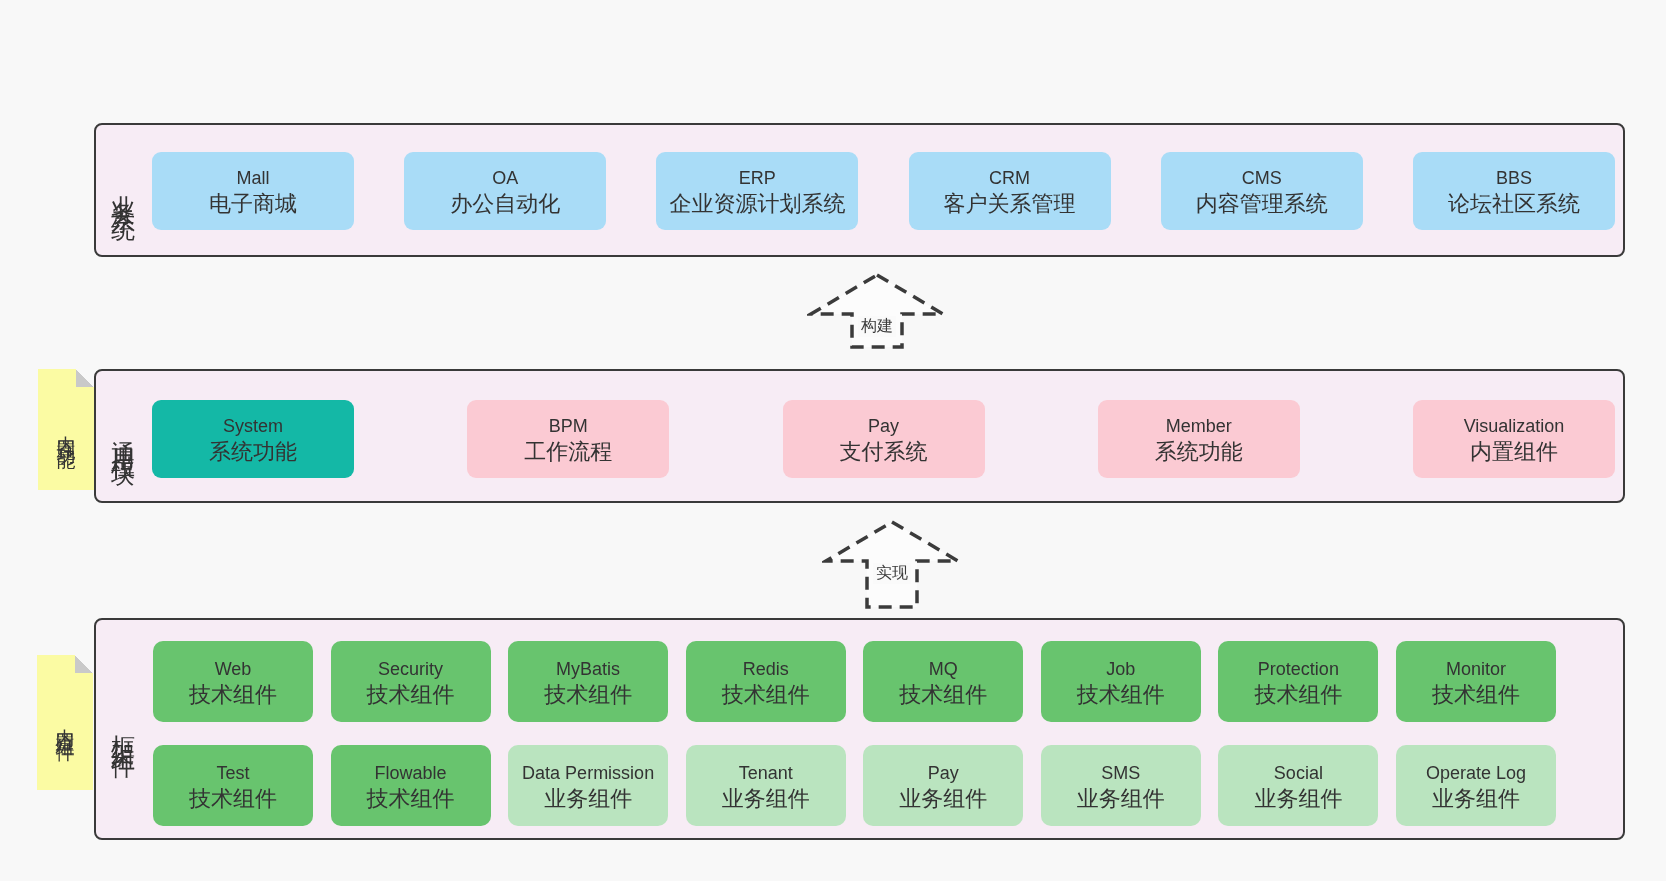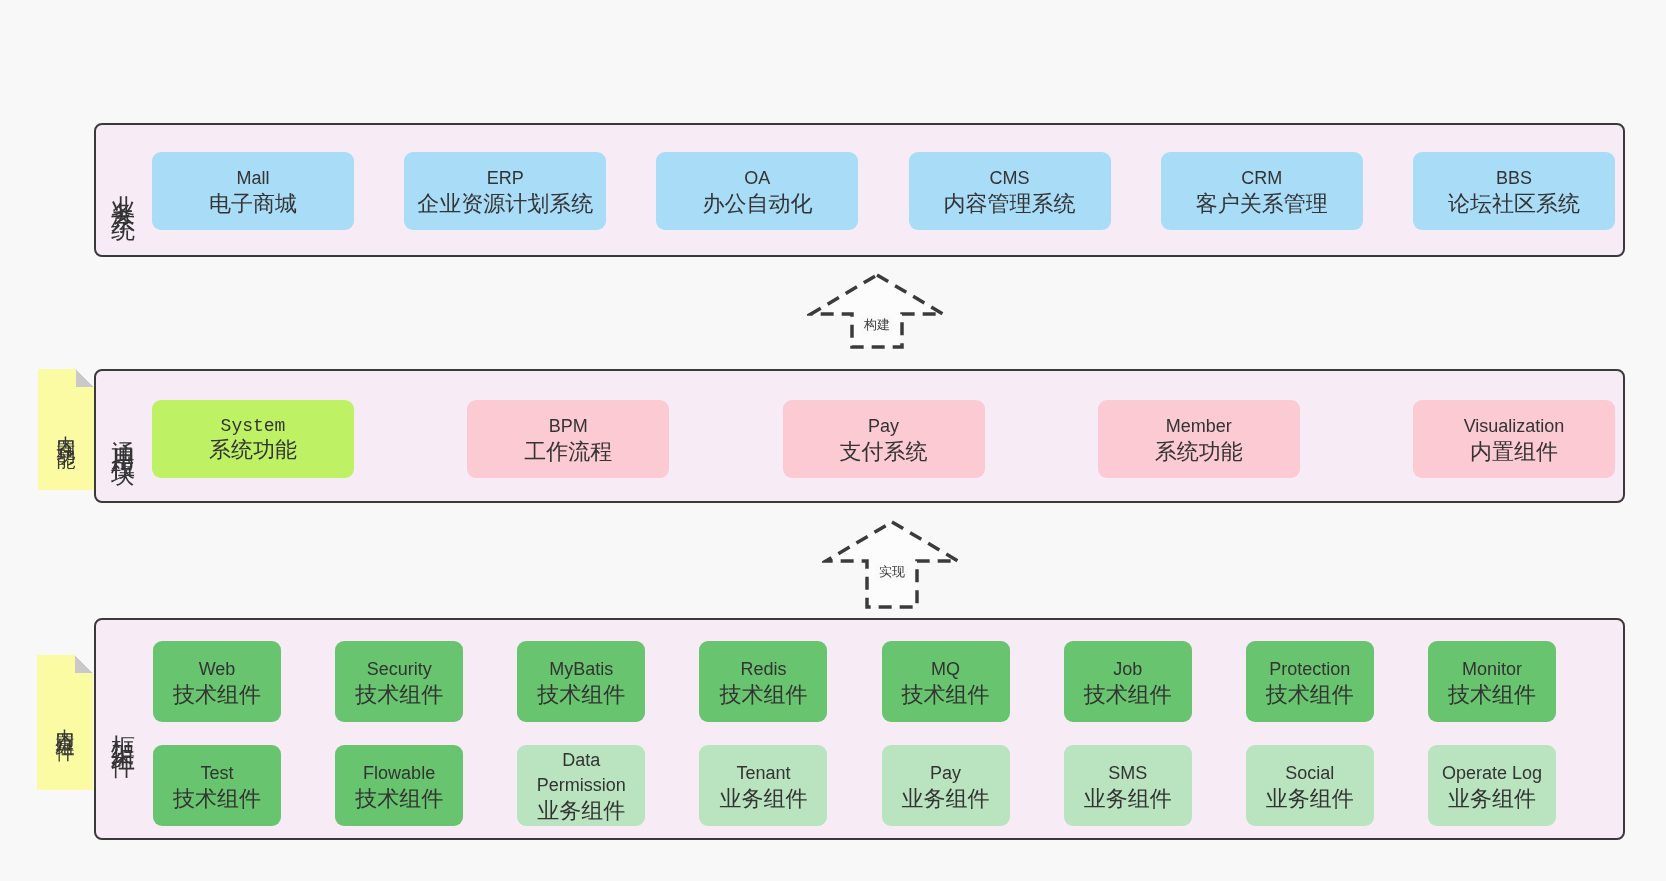--- a/index.html
+++ b/index.html
@@ -57,25 +57,25 @@
     border-radius:9px;
     display:flex;
     flex-direction:column;
     align-items:center;
     justify-content:center;
     text-align:center;
     line-height:25px;
     flex:0 0 auto;
   }
   .box-lg{width:202px;height:78px;}
-  .box-sm{width:128px;height:81px;}
+  .box-sm{width:160px;height:81px;border-radius:10px;}
   .box-name{font-size:18px;}
   .box-desc{font-size:22px;}
   .c-blue{background:#a9dcf7;}
-  .c-red{background:#bef264;font-family:Liberation Mono, monospace;}
+  .c-red{background:#14b8a6;}
   .c-pink{background:#fbcad3;}
   .c-green{background:#68c46e;}
   .c-lightgreen{background:#bae4bf;}
   
   .sticky{
     position:absolute;
     background:#fbfba3;
     display:flex;
     align-items:center;
     justify-content:center;
@@ -100,54 +100,54 @@
   .arrow{position:absolute;}
   .arrow-1{left:807px;top:272px;width:140px;height:78px;}
   .arrow-2{left:822px;top:519px;width:140px;height:91px;}
   .arrow svg{display:block;width:100%;height:100%;}
   .arrow-label{
     position:absolute;
     left:50%;
     transform:translateX(-50%);
     background:#fafafa;
     padding:0 3px;
-    font-size:13px;
+    font-size:16px;
     color:#3a3a3a;
     white-space:nowrap;
   }
   .arrow-1 .arrow-label{top:44px;}
   .arrow-2 .arrow-label{top:44px;}
 </style>
 </head>
 <body>
 
 <div class="canvas">
 
   <div class="band band-1">
     <div class="band-label">业务系统</div>
     <div class="row row-wide">
       <div class="box box-lg c-blue">
         <div class="box-name">Mall</div>
         <div class="box-desc">电子商城</div>
       </div>
       <div class="box box-lg c-blue">
+        <div class="box-name">OA</div>
+        <div class="box-desc">办公自动化</div>
+      </div>
+      <div class="box box-lg c-blue">
         <div class="box-name">ERP</div>
         <div class="box-desc">企业资源计划系统</div>
       </div>
       <div class="box box-lg c-blue">
-        <div class="box-name">OA</div>
-        <div class="box-desc">办公自动化</div>
+        <div class="box-name">CRM</div>
+        <div class="box-desc">客户关系管理</div>
       </div>
       <div class="box box-lg c-blue">
         <div class="box-name">CMS</div>
         <div class="box-desc">内容管理系统</div>
-      </div>
-      <div class="box box-lg c-blue">
-        <div class="box-name">CRM</div>
-        <div class="box-desc">客户关系管理</div>
       </div>
       <div class="box box-lg c-blue">
         <div class="box-name">BBS</div>
         <div class="box-desc">论坛社区系统</div>
       </div>
     </div>
   </div>
 
   <div class="arrow arrow-1">
     <svg viewBox="0 0 140 78">

